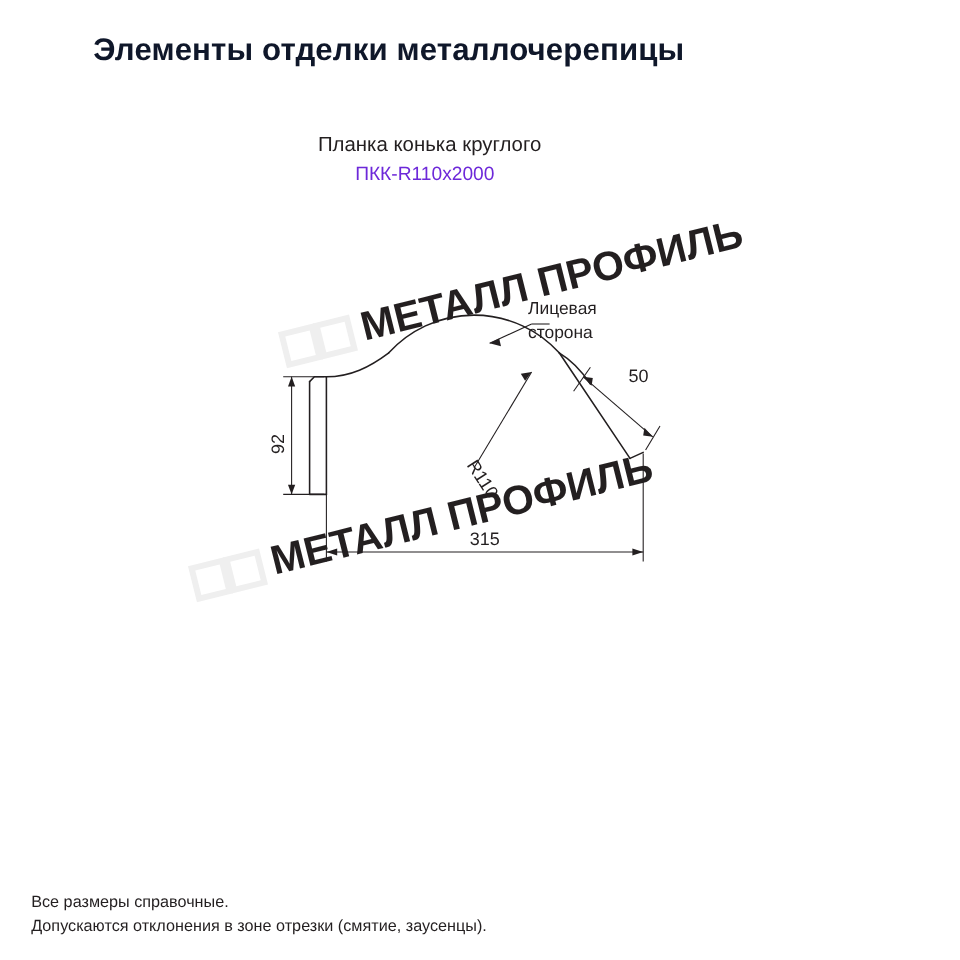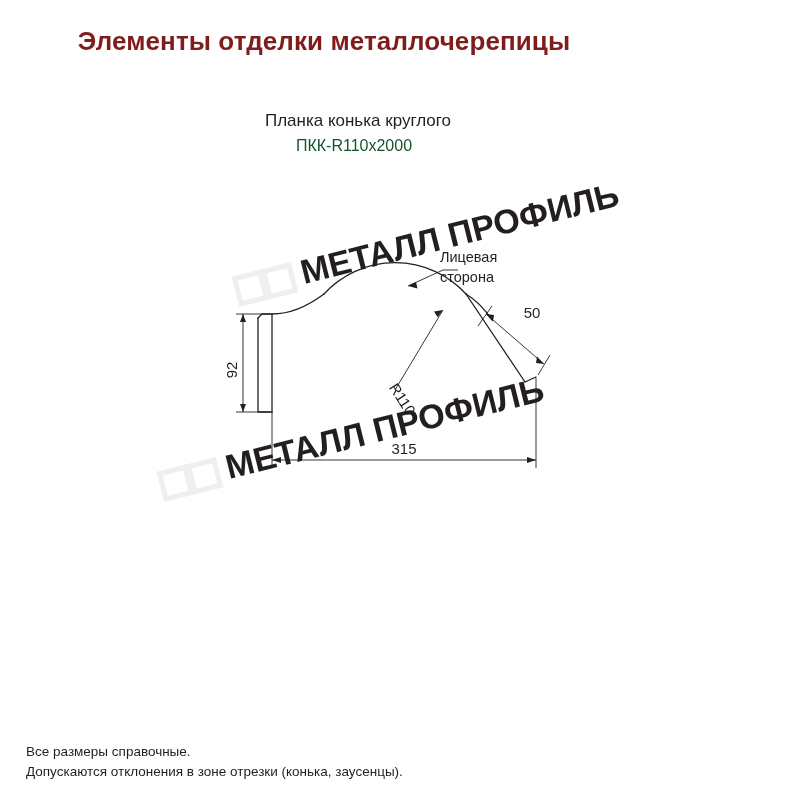--- a/index.html
+++ b/index.html
@@ -21,39 +21,39 @@
   }
   .title {
     position: absolute;
     top: 26px;
     left: 0;
     width: 648px;
     text-align: center;
     font-size: 26px;
     font-weight: bold;
     letter-spacing: 0.1px;
-    color: #7f1d1d;
+    color: #0f172a;
   }
   .subtitle {
     position: absolute;
     top: 111px;
     left: 0;
     width: 716px;
     text-align: center;
     font-size: 17px;
     color: #231f20;
   }
   .code {
     position: absolute;
     top: 137px;
     left: 0;
     width: 708px;
     text-align: center;
     font-size: 16px;
-    color: #14532d;
+    color: #6d28d9;
   }
   .drawing {
     position: absolute;
     top: 230px;
     left: 140px;
     width: 530px;
     height: 300px;
   }
   .watermark {
     position: absolute;
@@ -160,16 +160,16 @@
         <line x1="132" y1="230" x2="396" y2="230"></line>
         <path d="M 132 230 l 9 -3 l 0 6 z" fill="#231f20" stroke="none"></path>
         <path d="M 396 230 l -9 -3 l 0 6 z" fill="#231f20" stroke="none"></path>
       </g>
       <text x="264" y="224" font-size="15" text-anchor="middle">315</text>
     </svg>
   </div>
 
   <div class="footnotes">
     <div>Все размеры справочные.</div>
-    <div>Допускаются отклонения в зоне отрезки (конька, заусенцы).</div>
+    <div>Допускаются отклонения в зоне отрезки (смятие, заусенцы).</div>
   </div>
 
 </div>
 
 </body></html>

